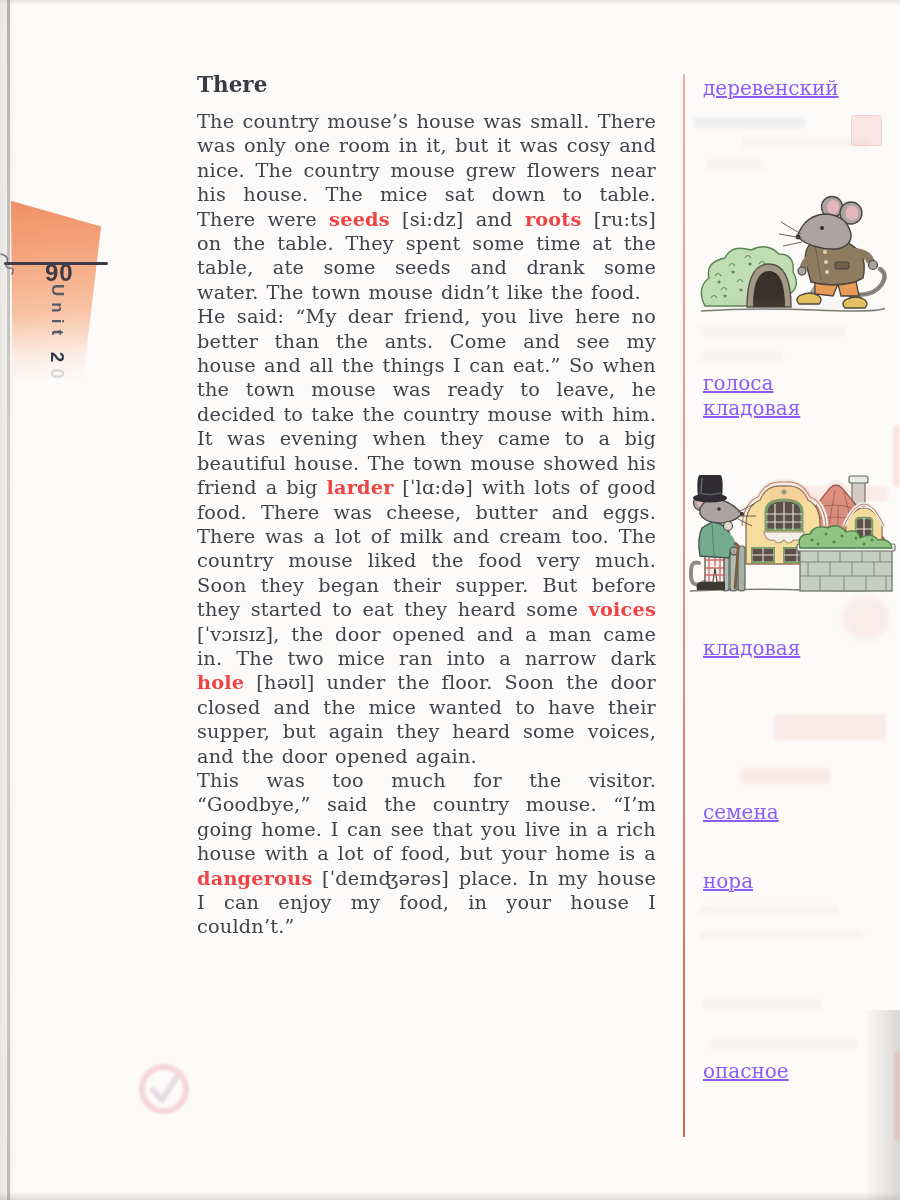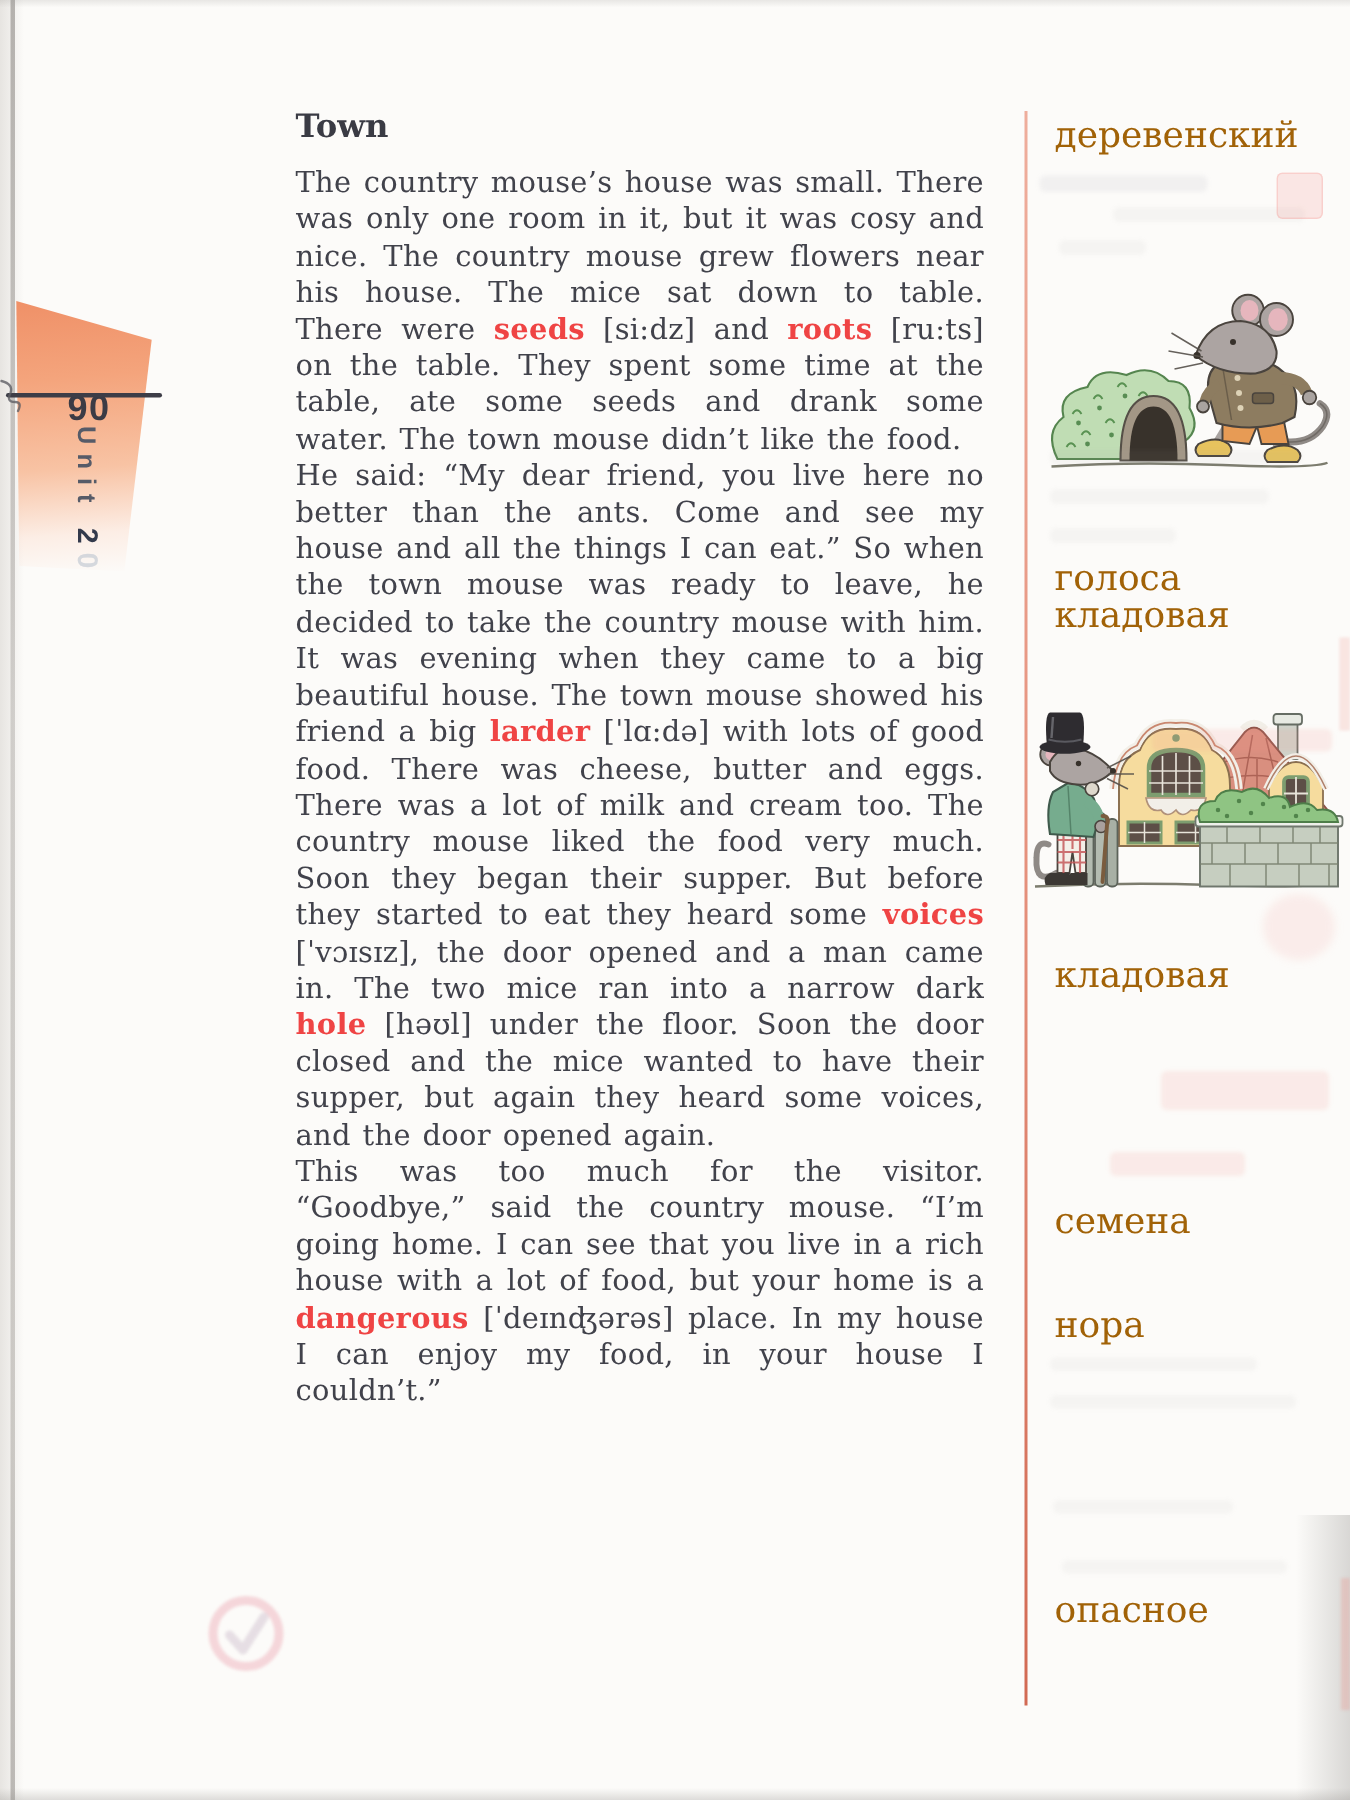--- a/index.html
+++ b/index.html
@@ -38,21 +38,21 @@
   .title-line1{text-align:justify;text-align-last:justify;}
   .title-line1 u{text-decoration-thickness:2px;text-underline-offset:3px;}
   .story-body{margin-top:13px;}
   .story-par{margin:0;font-size:19.3px;line-height:24.4px;text-align:justify;
     letter-spacing:.2px;word-spacing:1.5px;}
   .story-par b{color:#ef4444;}
 
   
   .red-rule{position:absolute;left:683px;top:74px;width:2px;height:1063px;
     background:linear-gradient(to bottom,rgba(236,160,140,.85),rgba(224,120,95,.8) 45%,rgba(205,90,65,.9));}
-  .margin-word{position:absolute;left:703px;font-size:24px;color:#a16207;white-space:nowrap;}
+  .margin-word{position:absolute;left:703px;font-size:20px;color:#8b5cf6;white-space:nowrap;text-decoration:underline;}
 
   .illus{position:absolute;}
 
   
   .ghost{position:absolute;border-radius:4px;filter:blur(1.5px);}
   .g-gray{background:rgba(150,152,162,.10);}
   .g-gray2{background:rgba(150,152,162,.07);}
   .g-pink{background:rgba(242,150,145,.16);}
   .ghost-square{position:absolute;left:851px;top:115px;width:29px;height:29px;border-radius:4px;
     background:rgba(244,140,135,.18);border:1px solid rgba(240,125,120,.22);filter:blur(.5px);}
@@ -74,21 +74,21 @@
   <div class="unit-tab"></div>
   <div class="page-number">90</div>
   <div class="tab-rule"></div>
   <svg class="edge-flourish" width="18" height="36" viewBox="0 0 18 36">
     <path d="M1 8 Q 9 10 7 16 Q 4 22 10 22 Q 15 22 12 28" fill="none" stroke="#5e5e64" stroke-width="1.6" stroke-linecap="round" opacity=".8"></path>
   </svg>
   <div class="unit-label"><span>Unit</span>&nbsp;<span class="unit-num">2</span><span class="unit-ghost">0</span></div>
 
   <div class="main-text">
     <div class="story-title">
-      <div class="title-line2">Town</div>
+      <div class="title-line2">There</div>
     </div>
     <div class="story-body">
         <p class="story-par"><span>The country mouse’s house was small. There was only one room in it, but it was cosy and nice. The country mouse grew flowers near his house. The mice sat down to table. There were </span><b>seeds</b><span> [si:dz] and </span><b>roots</b><span> [ru:ts] on the table. They spent some time at the table, ate some seeds and drank some water. The town mouse didn’t like the food.</span></p>
         <p class="story-par"><span>He said: “My dear friend, you live here no better than the ants. Come and see my house and all the things I can eat.” So when the town mouse was ready to leave, he decided to take the country mouse with him. It was evening when they came to a big beautiful house. The town mouse showed his friend a big </span><b>larder</b><span> [ˈlɑ:də] with lots of good food. There was cheese, butter and eggs. There was a lot of milk and cream too. The country mouse liked the food very much. Soon they began their supper. But before they started to eat they heard some </span><b>voices</b><span> [ˈvɔɪsɪz], the door opened and a man came in. The two mice ran into a narrow dark </span><b>hole</b><span> [həʊl] under the floor. Soon the door closed and the mice wanted to have their supper, but again they heard some voices, and the door opened again.</span></p>
         <p class="story-par"><span>This was too much for the visitor. “Goodbye,” said the country mouse. “I’m going home. I can see that you live in a rich house with a lot of food, but your home is a </span><b>dangerous</b><span> [ˈdeɪnʤərəs] place. In my house I can enjoy my food, in your house I couldn’t.”</span></p>
       </div>
   </div>
 
   <div class="red-rule"></div>
   <span class="margin-word" style="top:76px">деревенский</span>

